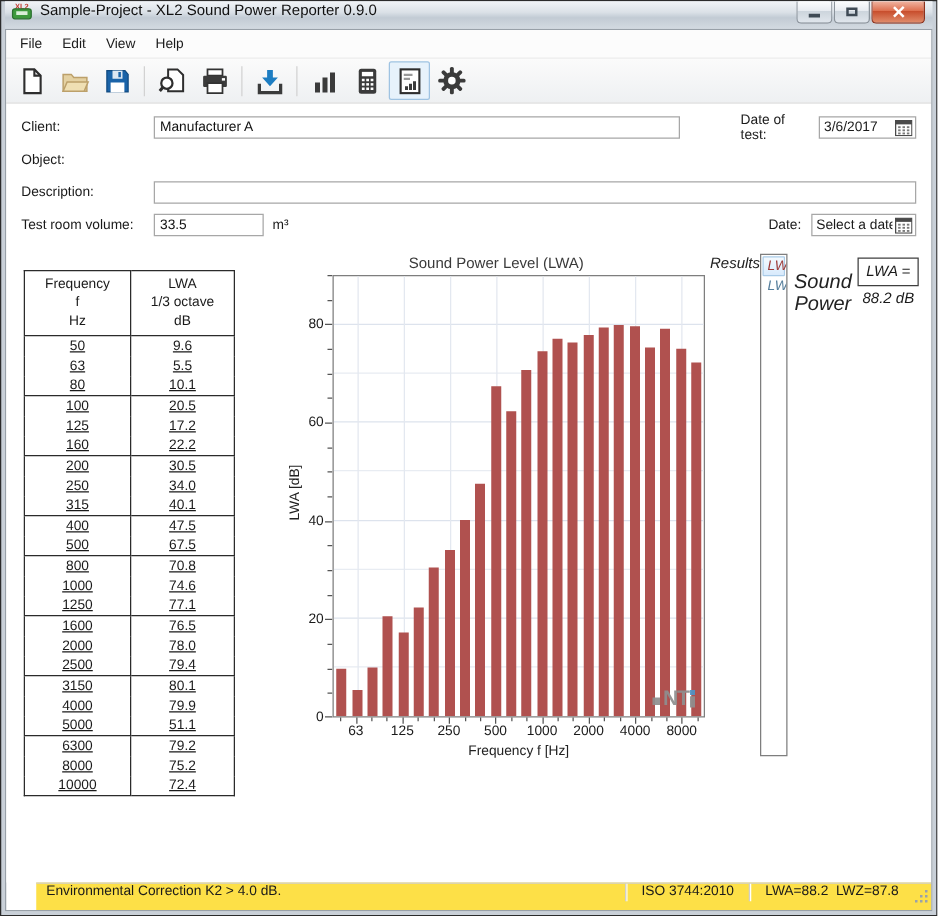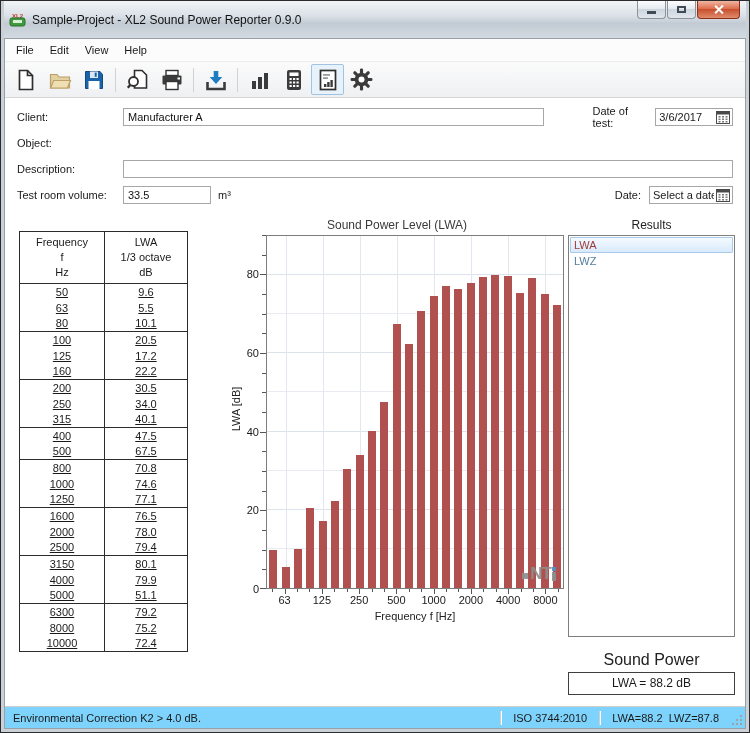--- a/index.html
+++ b/index.html
@@ -2,21 +2,21 @@
 <html><head>
 <meta charset="utf-8">
 <style>
   * { margin:0; padding:0; box-sizing:border-box; }
   html,body { width:750px; height:733px; }
   body { font-family:"Liberation Sans", sans-serif; font-size:11px; color:#1a1a1a; background:#fff; }
 
   .window { width:750px; height:733px; border:1px solid #2b2b2b; background:#c9d0d8; padding:0 3px 3px; display:flex; flex-direction:column; }
 
   
-  .titlebar { height:37px; display:flex; align-items:center; padding:0 5px; position:relative;
+  .titlebar { height:22px; display:flex; align-items:flex-start; padding:0 5px; position:relative;
     background:linear-gradient(#f1f4f7,#dbe1e7 40%,#c2cbd4 60%,#d3dae1); }
   .app-icon { width:18px; height:15px; display:inline-flex; margin-right:5px; }
   .title-text { font-size:12px; color:#111; }
   .win-btns { position:absolute; top:0; right:6px; display:flex; }
   .win-btn { width:29px; height:18px; border:1px solid #8b939b; border-top:none; border-radius:0 0 4px 4px;
     background:linear-gradient(#fcfdfe,#e7ebf0 45%,#ccd4dc 46%,#e0e6ec); display:flex; align-items:center; justify-content:center; margin-left:1px; }
   .win-btn.close { width:43px; border-color:#8c301b;
     background:linear-gradient(#f0b5a2,#dd6f4f 45%,#c74c2b 46%,#e08c6b); }
   .glyph-min { width:9px; height:3px; background:#3f4a55; margin-top:6px; }
   .glyph-max { width:9px; height:7px; border:2px solid #3f4a55; background:transparent; }
@@ -90,30 +90,30 @@
 
   
   .nti { position:absolute; right:7px; bottom:7px; display:flex; align-items:flex-end; z-index:3; opacity:.92; }
   .nti-sq { width:6px; height:6px; background:#8f8f8f; margin:0 2px 2px 0; }
   .nti-nt { font-weight:bold; font-size:17px; line-height:15px; color:#8f8f8f; letter-spacing:-1px; }
   .nti-i { display:flex; flex-direction:column; align-items:center; margin-left:1px; }
   .nti-idot { width:4px; height:4px; background:#4f94c6; margin-bottom:1px; }
   .nti-istem { width:4px; height:9px; background:#8f8f8f; }
 
   
-  .results-col { width:167px; flex:none; display:flex; flex-direction:column; }
+  .results-col { width:167px; flex:none; display:flex; flex-direction:row;font-style:italic; }
   .results-title { text-align:center; font-size:12px; color:#222; height:15px; margin-bottom:2px; }
   .results-list { border:1px solid #7e7e7e; height:402px; background:#fff; overflow:hidden; padding:1px; }
   .result-item { font-size:11px; padding:1px 3px; border:1px solid transparent; }
   .result-item.selected { background:linear-gradient(#f4fafe,#d8eafc); border-color:#a9cbe8; border-radius:1px; }
   .sound-power-title { margin-top:14px; text-align:center; font-size:16px; color:#222; }
   .sound-power-box { margin-top:3px; border:1px solid #3f3f3f; height:23px; line-height:21px; text-align:center; font-size:12px; background:#fff; }
 
   
-  .statusbar { height:22px; display:flex; align-items:center; background:#7dd3fc; border-top:1px solid #cfcfcf; padding:0 2px 0 8px; }
+  .statusbar { height:22px; display:flex; align-items:flex-start; background:#fde047; border-top:1px solid #cfcfcf; padding:0 2px 0 8px;margin-left:24px; }
   .sb-left { flex:1; }
   .sb-sep { width:1px; height:14px; background:#cfcfcf; box-shadow:1px 0 0 #fff; margin:0 2px; }
   .sb-item { padding:0 10px; white-space:pre; }
   .grip { width:14px; height:16px; display:flex; align-items:flex-end; justify-content:flex-end; }
 
   svg { display:block; }
 </style>
 </head>
 <body>
 

